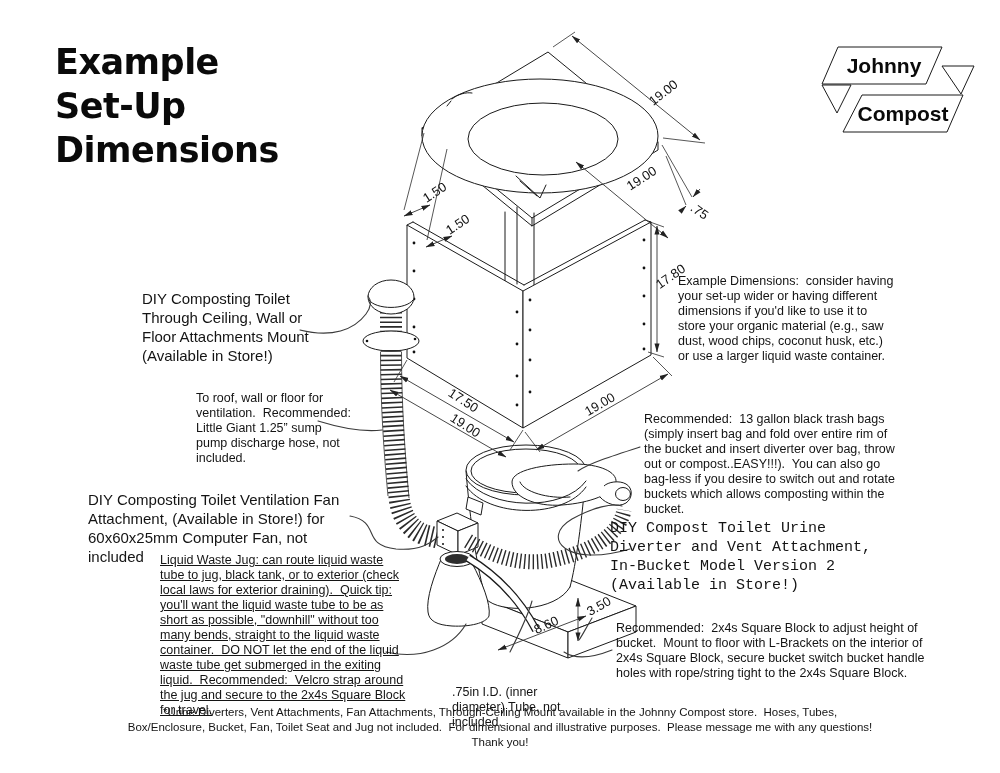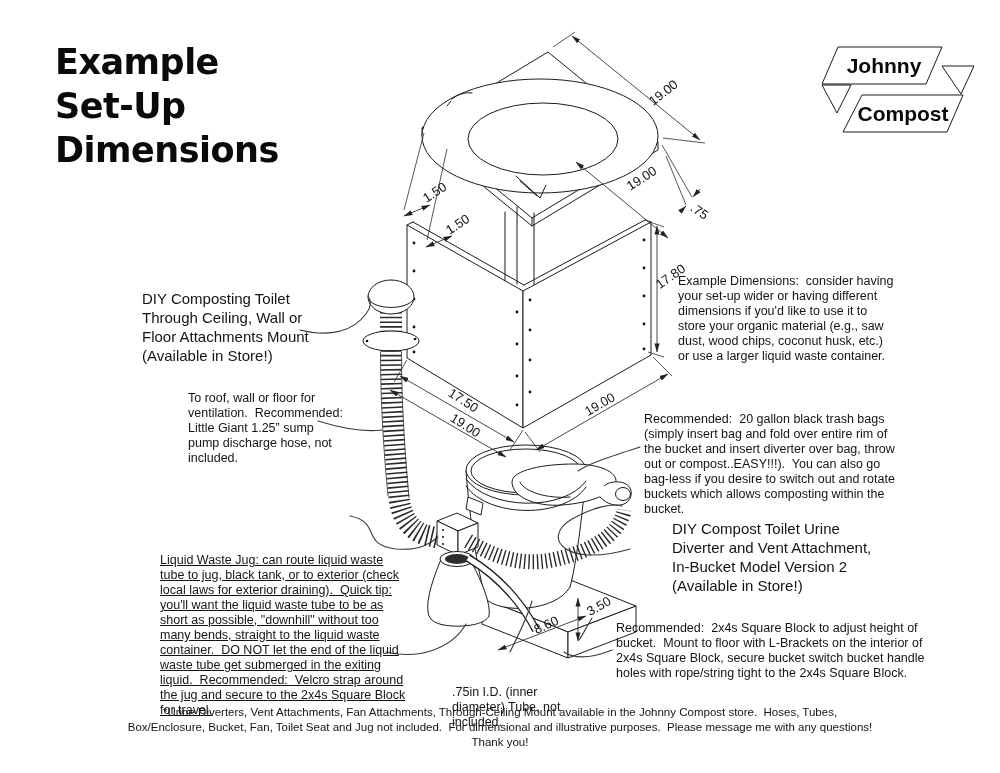--- a/index.html
+++ b/index.html
@@ -197,50 +197,54 @@
       <polygon class="fw" points="862,95 963,95 947,132 843,132" stroke-width="1.4"></polygon>
       <text class="logot" x="884" y="73">Johnny</text>
       <text class="logot" x="903" y="121">Compost</text>
     </g>
   </svg>
 
   <div class="note big15" style="left:142px;top:289px;">DIY Composting Toilet
 Through Ceiling, Wall or
 Floor Attachments Mount
 (Available in Store!)</div>
-  <div class="note body13" style="left:188px;top:391px;">To roof, wall or floor for
+  <div class="note body13" style="left:196px;top:391px;">To roof, wall or floor for
 ventilation.  Recommended:
 Little Giant 1.25” sump
 pump discharge hose, not
 included.</div>
+  <div class="note big15" style="left:88px;top:490px;">DIY Composting Toilet Ventilation Fan
+Attachment, (Available in Store!) for
+60x60x25mm Computer Fan, not
+included</div>
   <div class="note body13" style="left:160px;top:553px;text-decoration:underline;">Liquid Waste Jug: can route liquid waste
 tube to jug, black tank, or to exterior (check
 local laws for exterior draining).  Quick tip:
 you'll want the liquid waste tube to be as
 short as possible, "downhill" without too
 many bends, straight to the liquid waste
 container.  DO NOT let the end of the liquid
 waste tube get submerged in the exiting
 liquid.  Recommended:  Velcro strap around
 the jug and secure to the 2x4s Square Block
 for travel.</div>
   <div class="note body13" style="left:678px;top:274px;">Example Dimensions:  consider having
 your set-up wider or having different
 dimensions if you'd like to use it to
 store your organic material (e.g., saw
 dust, wood chips, coconut husk, etc.)
 or use a larger liquid waste container.</div>
-  <div class="note body13" style="left:644px;top:412px;">Recommended:  20 gallon black trash bags
+  <div class="note body13" style="left:644px;top:412px;">Recommended:  13 gallon black trash bags
 (simply insert bag and fold over entire rim of
 the bucket and insert diverter over bag, throw
 out or compost..EASY!!!).  You can also go
 bag-less if you desire to switch out and rotate
 buckets which allows composting within the
 bucket.</div>
-  <div class="note big15" style="left:672px;top:519px;">DIY Compost Toilet Urine
+  <div class="note big15" style="left:610px;top:519px;font-family:Liberation Mono, monospace;">DIY Compost Toilet Urine
 Diverter and Vent Attachment,
 In-Bucket Model Version 2
 (Available in Store!)</div>
   <div class="note body13" style="left:616px;top:621px;">Recommended:  2x4s Square Block to adjust height of
 bucket.  Mount to floor with L-Brackets on the interior of
 2x4s Square Block, secure bucket switch bucket handle
 holes with rope/string tight to the 2x4s Square Block.</div>
   <div class="note body13" style="left:452px;top:685px;">.75in I.D. (inner
 diameter) Tube, not
 included.</div>

